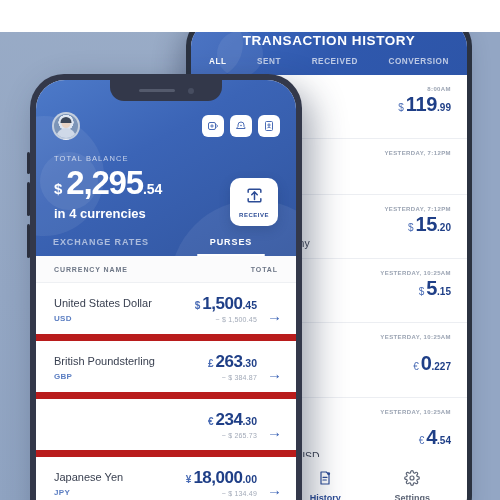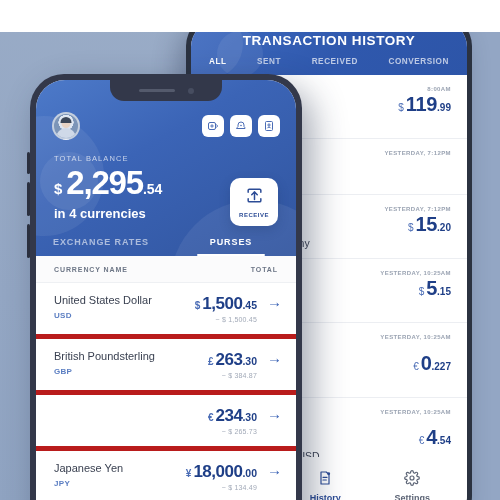--- a/index.html
+++ b/index.html
@@ -240,23 +240,23 @@
   .fp-colhead {
     display:flex; justify-content:space-between;
     padding: 10px 18px 9px;
     background:#fbfbfc;
     border-bottom:1px solid #eef0f3;
   }
   .colhead-txt { font-size:7px; font-weight:bold; letter-spacing:.9px; color:#6d7686; }
 
   .fp-list { flex:1 1 auto; background:#fff; overflow:hidden; }
   .cur-row {
-    display:flex; align-items:flex-start; justify-content:space-between;
+    display:flex; align-items:flex-end; justify-content:space-between;
     padding: 11px 14px 11px 18px;
-    border-bottom:5px solid #b91c1c;
+    border-bottom:7px solid #b91c1c;
     min-height: 52px;
   }
   .cur-left { }
   .cur-name { font-size:11px; color:#3a4151; line-height:1.25; max-width:110px; }
   .cur-code { font-size:8px; color:#5b7ec2; font-weight:600; margin-top:3px; letter-spacing:.3px; }
   .cur-right { text-align:right; margin-left:auto; margin-right:10px; }
   .cur-amt { color:#1f3f87; font-weight:bold; white-space:nowrap; }
   .cur-amt .sym { font-size:10px; font-weight:600; color:#4a6cb5; margin-right:2px; }
   .cur-amt .int { font-size:17px; letter-spacing:-.5px; }
   .cur-amt .dec { font-size:10.5px; }

